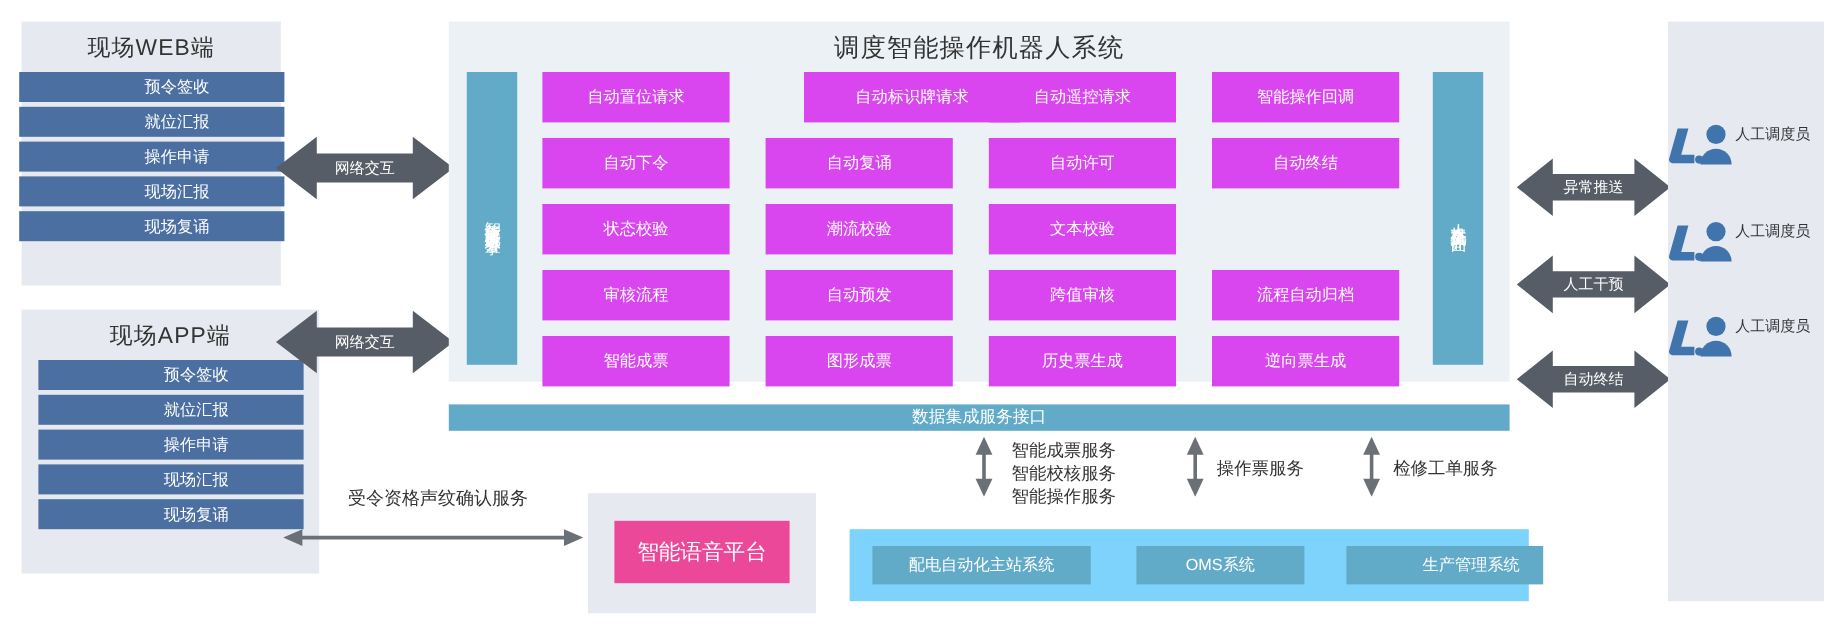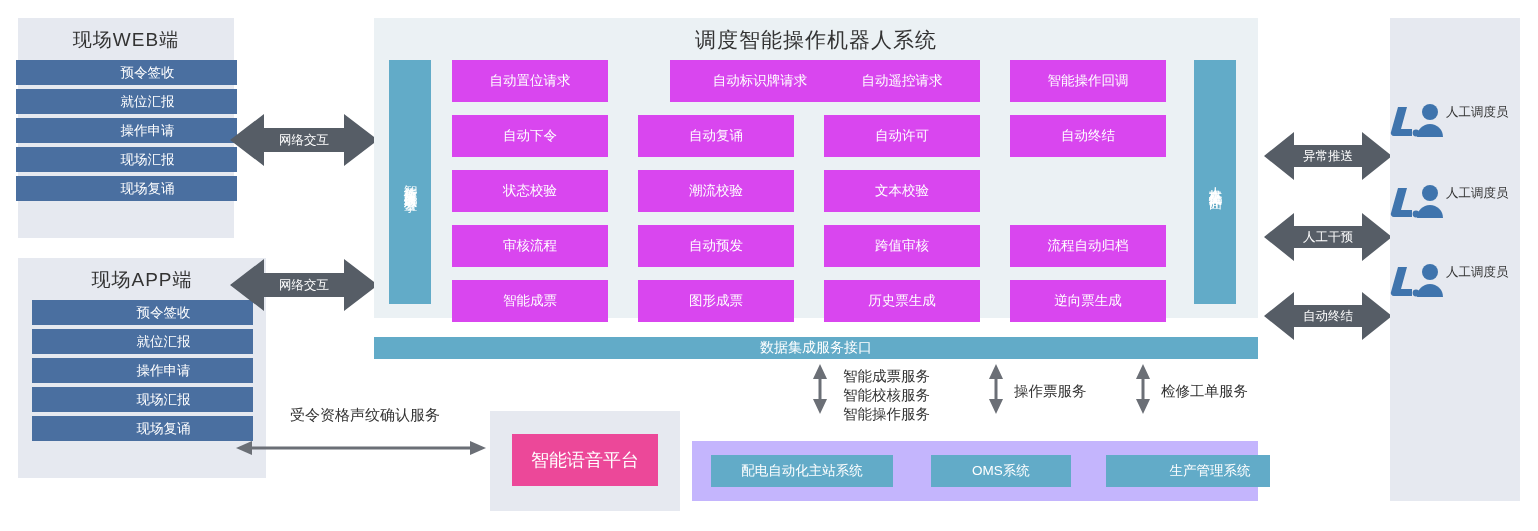--- a/index.html
+++ b/index.html
@@ -70,21 +70,21 @@
   }
 
   
   .voice-wrap{background:#e6e9f0;}
   .voice-box{
     background:#ec4899;color:#fff;font-size:18px;
     display:flex;align-items:center;justify-content:center;
   }
 
   
-  .sys-wrap{background:#c4b5fd;}
+  .sys-wrap{background:#7dd3fc;margin-left:16px;}
   .sys-box{
     background:#62abc8;color:#fff;font-size:13.5px;
     display:flex;align-items:center;justify-content:center;
   }
 
   
   .svc-label{
     color:#333;font-size:14.5px;line-height:1.32;white-space:pre-line;
   }
 

